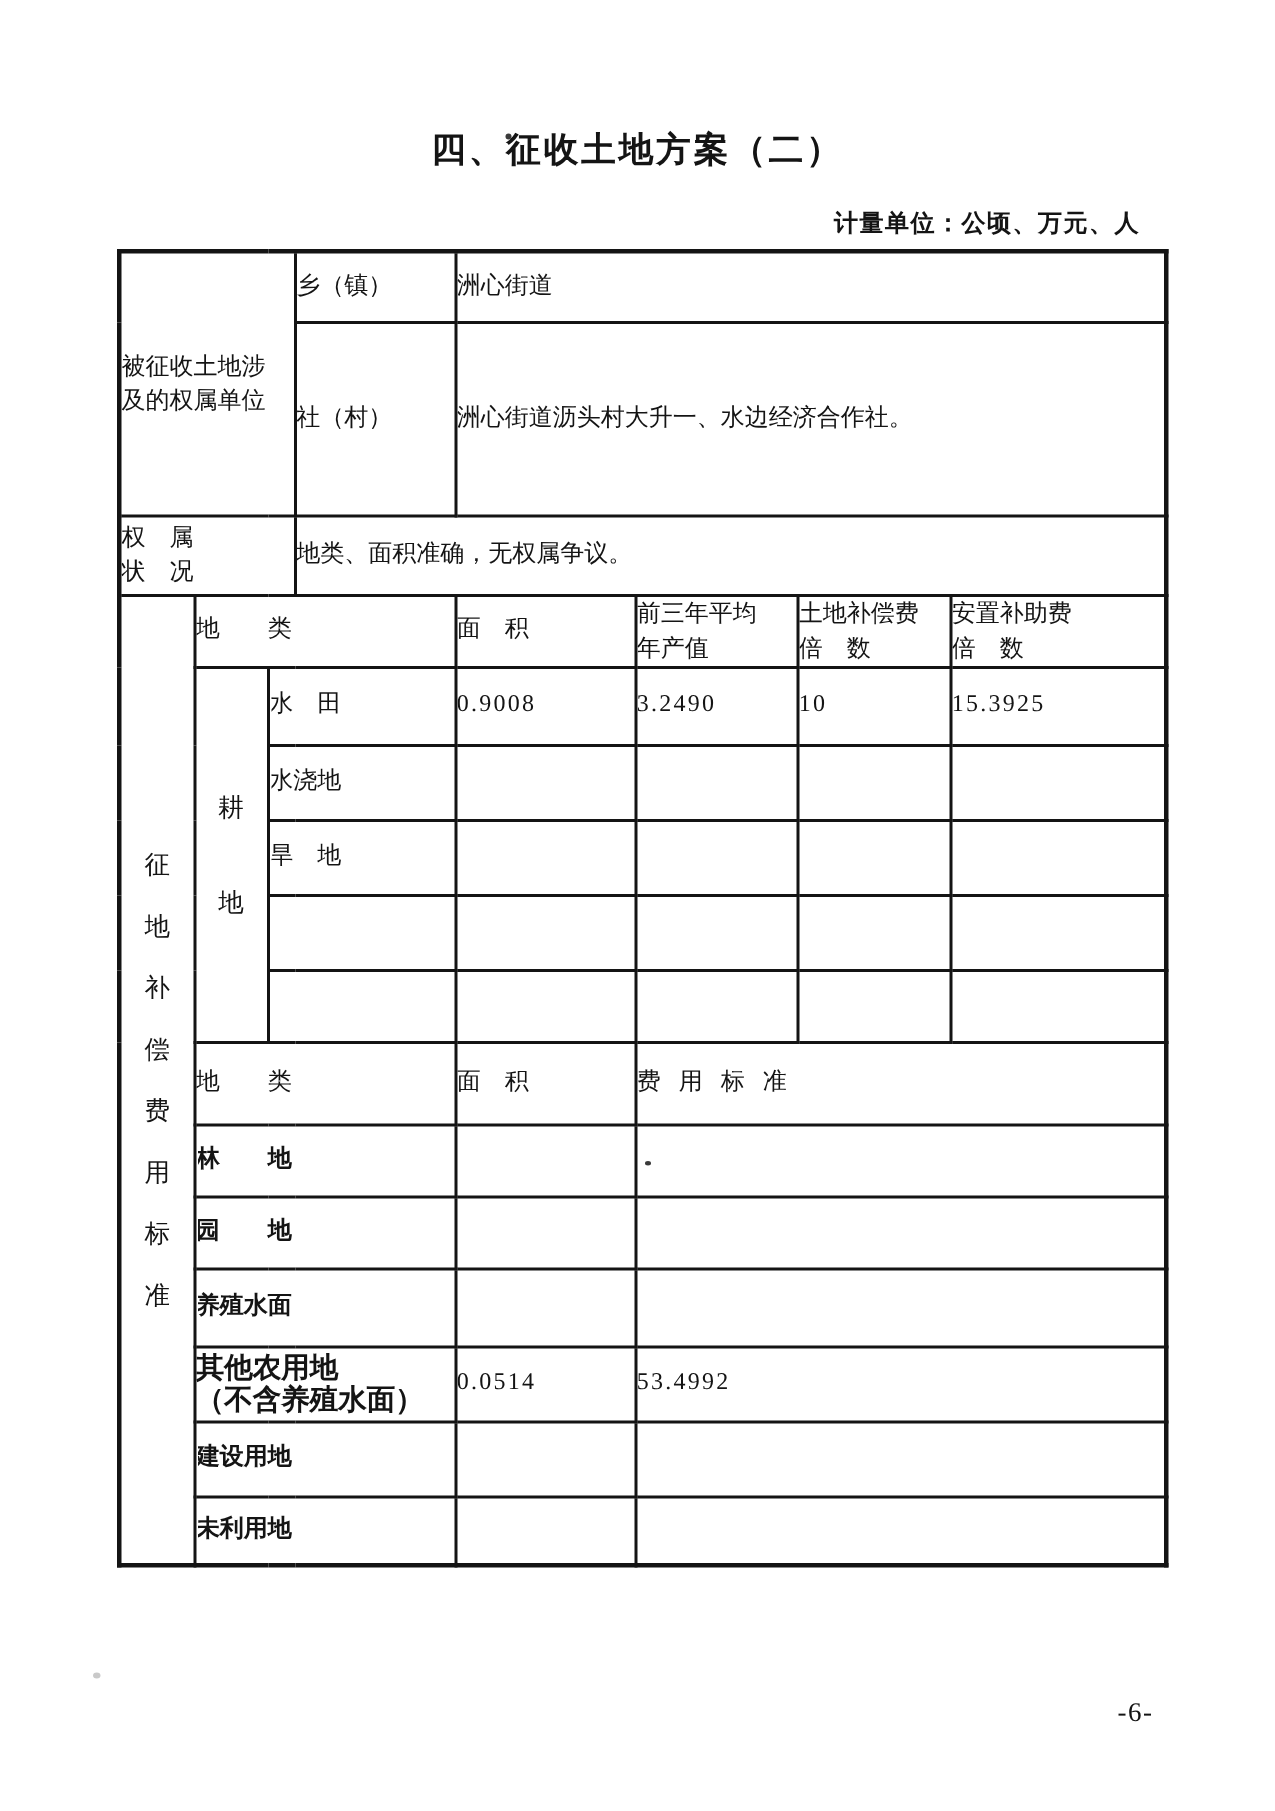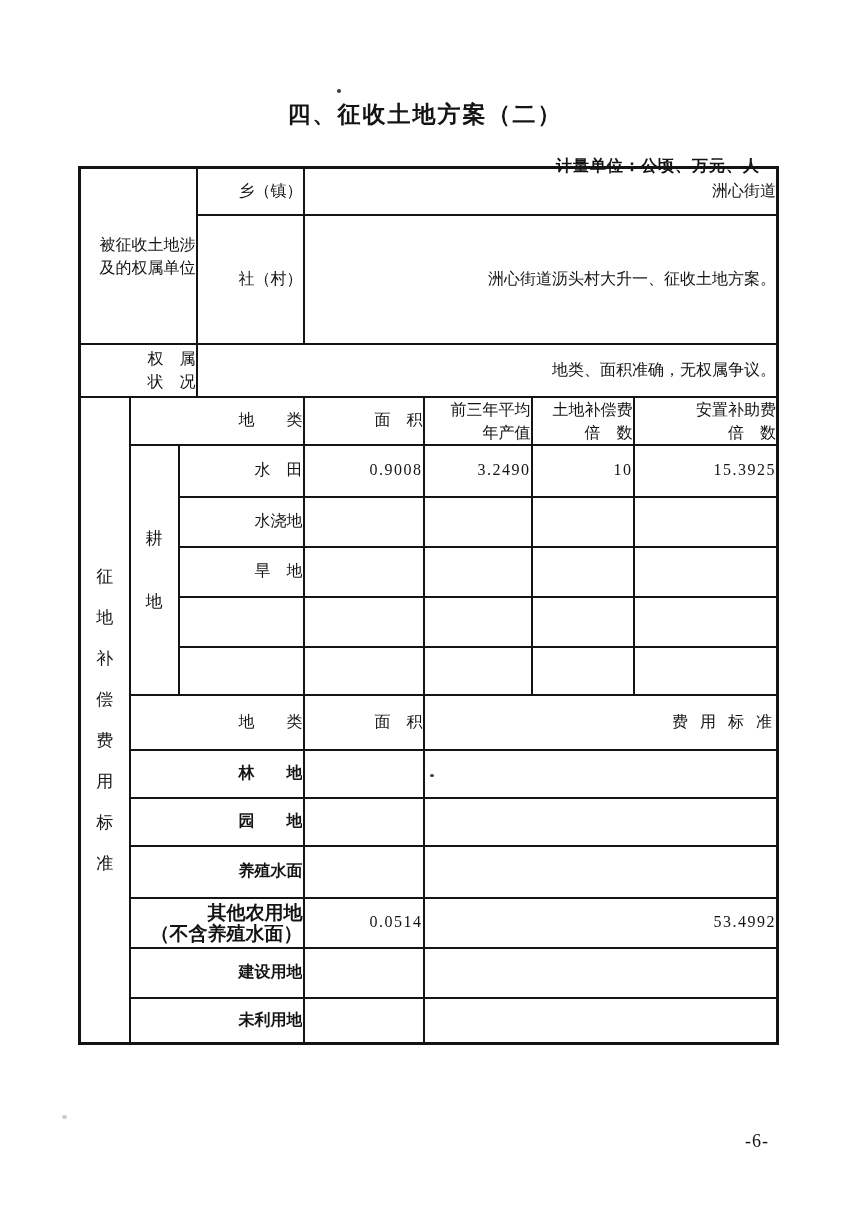--- a/index.html
+++ b/index.html
@@ -1,24 +1,24 @@
 <!DOCTYPE html>
 <html><head>
 <meta charset="utf-8">
 <style>
   html,body{margin:0;padding:0;background:#e8e8e8;}
   .page{position:relative;width:850px;height:1207px;background:#ffffff;
         font-family:"Liberation Serif","DejaVu Serif",serif;color:#141414;overflow:hidden;}
   .sans{font-family:"Liberation Sans","DejaVu Sans",sans-serif;}
-  .title{position:absolute;top:99px;left:0;width:100%;text-align:center;
+  .title{position:absolute;top:84px;left:0;width:100%;text-align:center;
          font-size:23px;font-weight:bold;letter-spacing:2px;}
-  .unit-note{position:absolute;top:156px;right:90px;font-size:16px;font-weight:600;letter-spacing:1px;}
+  .unit-note{position:absolute;top:139px;right:90px;font-size:16px;font-weight:600;letter-spacing:1px;}
   table.doc{position:absolute;left:78px;top:166px;width:698px;border-collapse:collapse;table-layout:fixed;
             border:3px solid #141414;}
-  table.doc td{border:2px solid #141414;padding:0;text-align:right;vertical-align:middle;
+  table.doc td{border:2px solid #141414;padding:0;text-align:left;vertical-align:middle;
                font-size:16px;line-height:1.4;overflow:hidden;}
   td.left{text-align:left;padding-left:8px;}
   td.sec-top{border-top:4px solid #141414;}
   .two-line div{line-height:23px;}
   .lbl-left{text-align:left;padding-left:6px;}
   .vstack{display:flex;flex-direction:column;align-items:center;justify-content:center;gap:24px;height:100%;}
   .vstack span{font-size:17px;line-height:17px;}
   .vstack2{display:flex;flex-direction:column;align-items:center;justify-content:center;gap:46px;height:100%;}
   .vstack2 span{font-size:17px;line-height:17px;}
   .num{letter-spacing:1.5px;font-size:16px;}
@@ -57,21 +57,21 @@
         <td colspan="3" rowspan="2" class="two-line lbl-left">
           <div>被征收土地涉</div>
           <div>及的权属单位</div>
         </td>
         <td>乡（镇）</td>
         <td colspan="4" class="left">洲心街道</td>
       </tr>
 
       <tr style="height:129px">
         <td>社（村）</td>
-        <td colspan="4" class="left">洲心街道沥头村大升一、征收土地方案。</td>
+        <td colspan="4" class="left">洲心街道沥头村大升一、水边经济合作社。</td>
       </tr>
 
       <tr style="height:53px">
         <td colspan="3" class="two-line">
           <div>权　属</div>
           <div>状　况</div>
         </td>
         <td colspan="5">地类、面积准确，无权属争议。</td>
       </tr>
 

